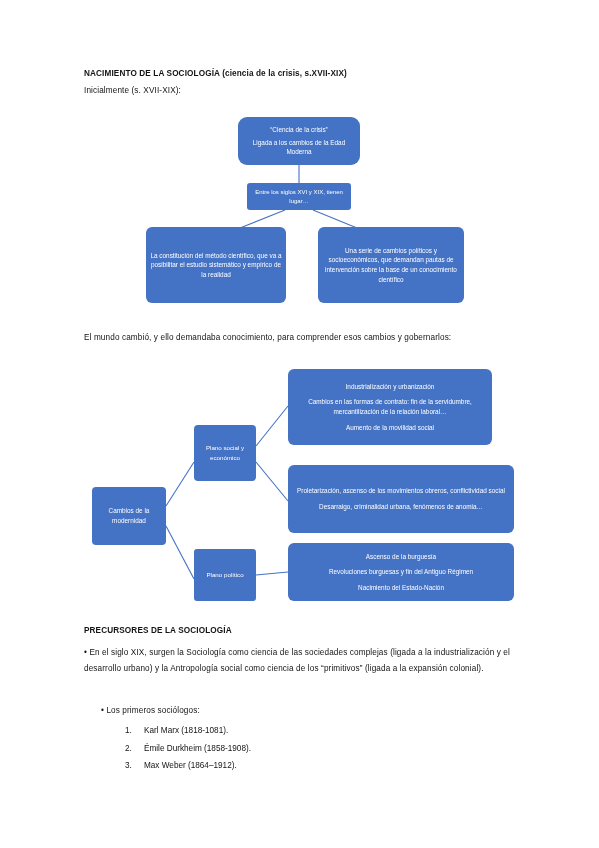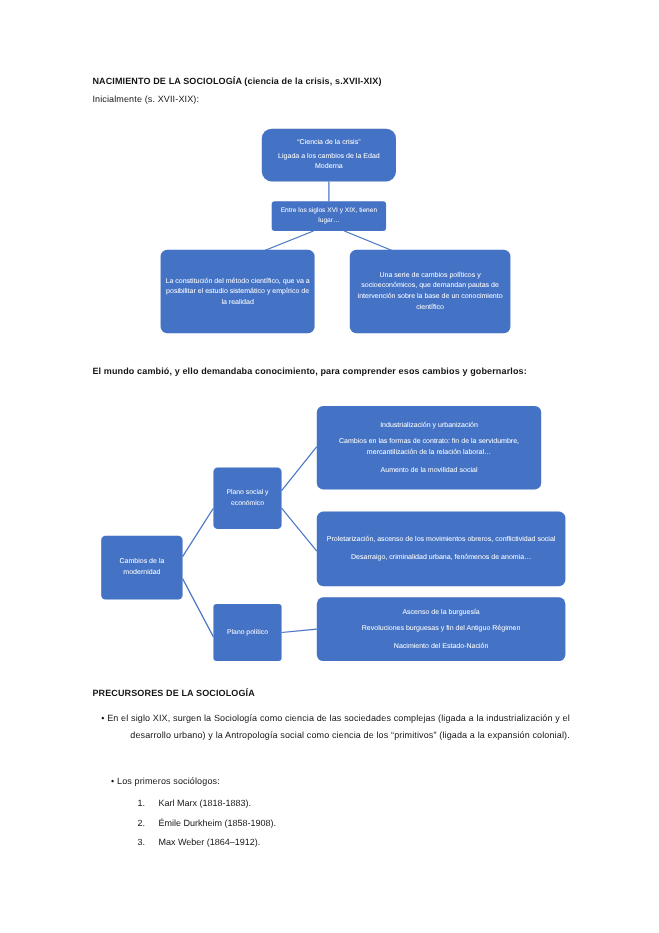--- a/index.html
+++ b/index.html
@@ -28,23 +28,23 @@
     position: absolute;
     font-size: 8.2px;
     line-height: 15.5px;
     letter-spacing: 0.12px;
     color: #141414;
   }
   .txt.bold { font-weight: bold; }
 
   #heading-main      { left: 84px; top: 66px;  width: 440px; }
   #para-inicialmente { left: 84px; top: 83px;  width: 440px; }
-  #para-mundo-cambio { left: 84px; top: 330px; width: 400px; font-weight: bold; }
+  #para-mundo-cambio { left: 84px; top: 330px; width: 400px; }
   #heading-precursores { left: 84px; top: 623px; width: 440px; }
-  #para-siglo-xix    { left: 84px; top: 645px; width: 434px; text-align: right; }
+  #para-siglo-xix    { left: 84px; top: 645px; width: 434px; }
   #para-primeros     { left: 101px; top: 703px; width: 440px; }
 
   .num-list {
     position: absolute;
     left: 110px;
     top: 722px;
     width: 380px;
     margin: 0;
     padding: 0 0 0 24px;
     font-size: 8.2px;
@@ -177,18 +177,18 @@
     </div>
   </div>
 
   <div class="txt bold" id="heading-precursores">PRECURSORES DE LA SOCIOLOGÍA</div>
 
   <div class="txt" id="para-siglo-xix">• En el siglo XIX, surgen la Sociología como ciencia de las sociedades complejas (ligada a la industrialización y el desarrollo urbano) y la Antropología social como ciencia de los “primitivos” (ligada a la expansión colonial).</div>
 
   <div class="txt" id="para-primeros">• Los primeros sociólogos:</div>
 
   <ol class="num-list" id="sociologist-list">
-    <li>Karl Marx (1818-1883).</li>
+    <li>Karl Marx (1818-1081).</li>
     <li>Émile Durkheim (1858-1908).</li>
     <li>Max Weber (1864–1912).</li>
   </ol>
 
 </div>
 
 </body></html>

